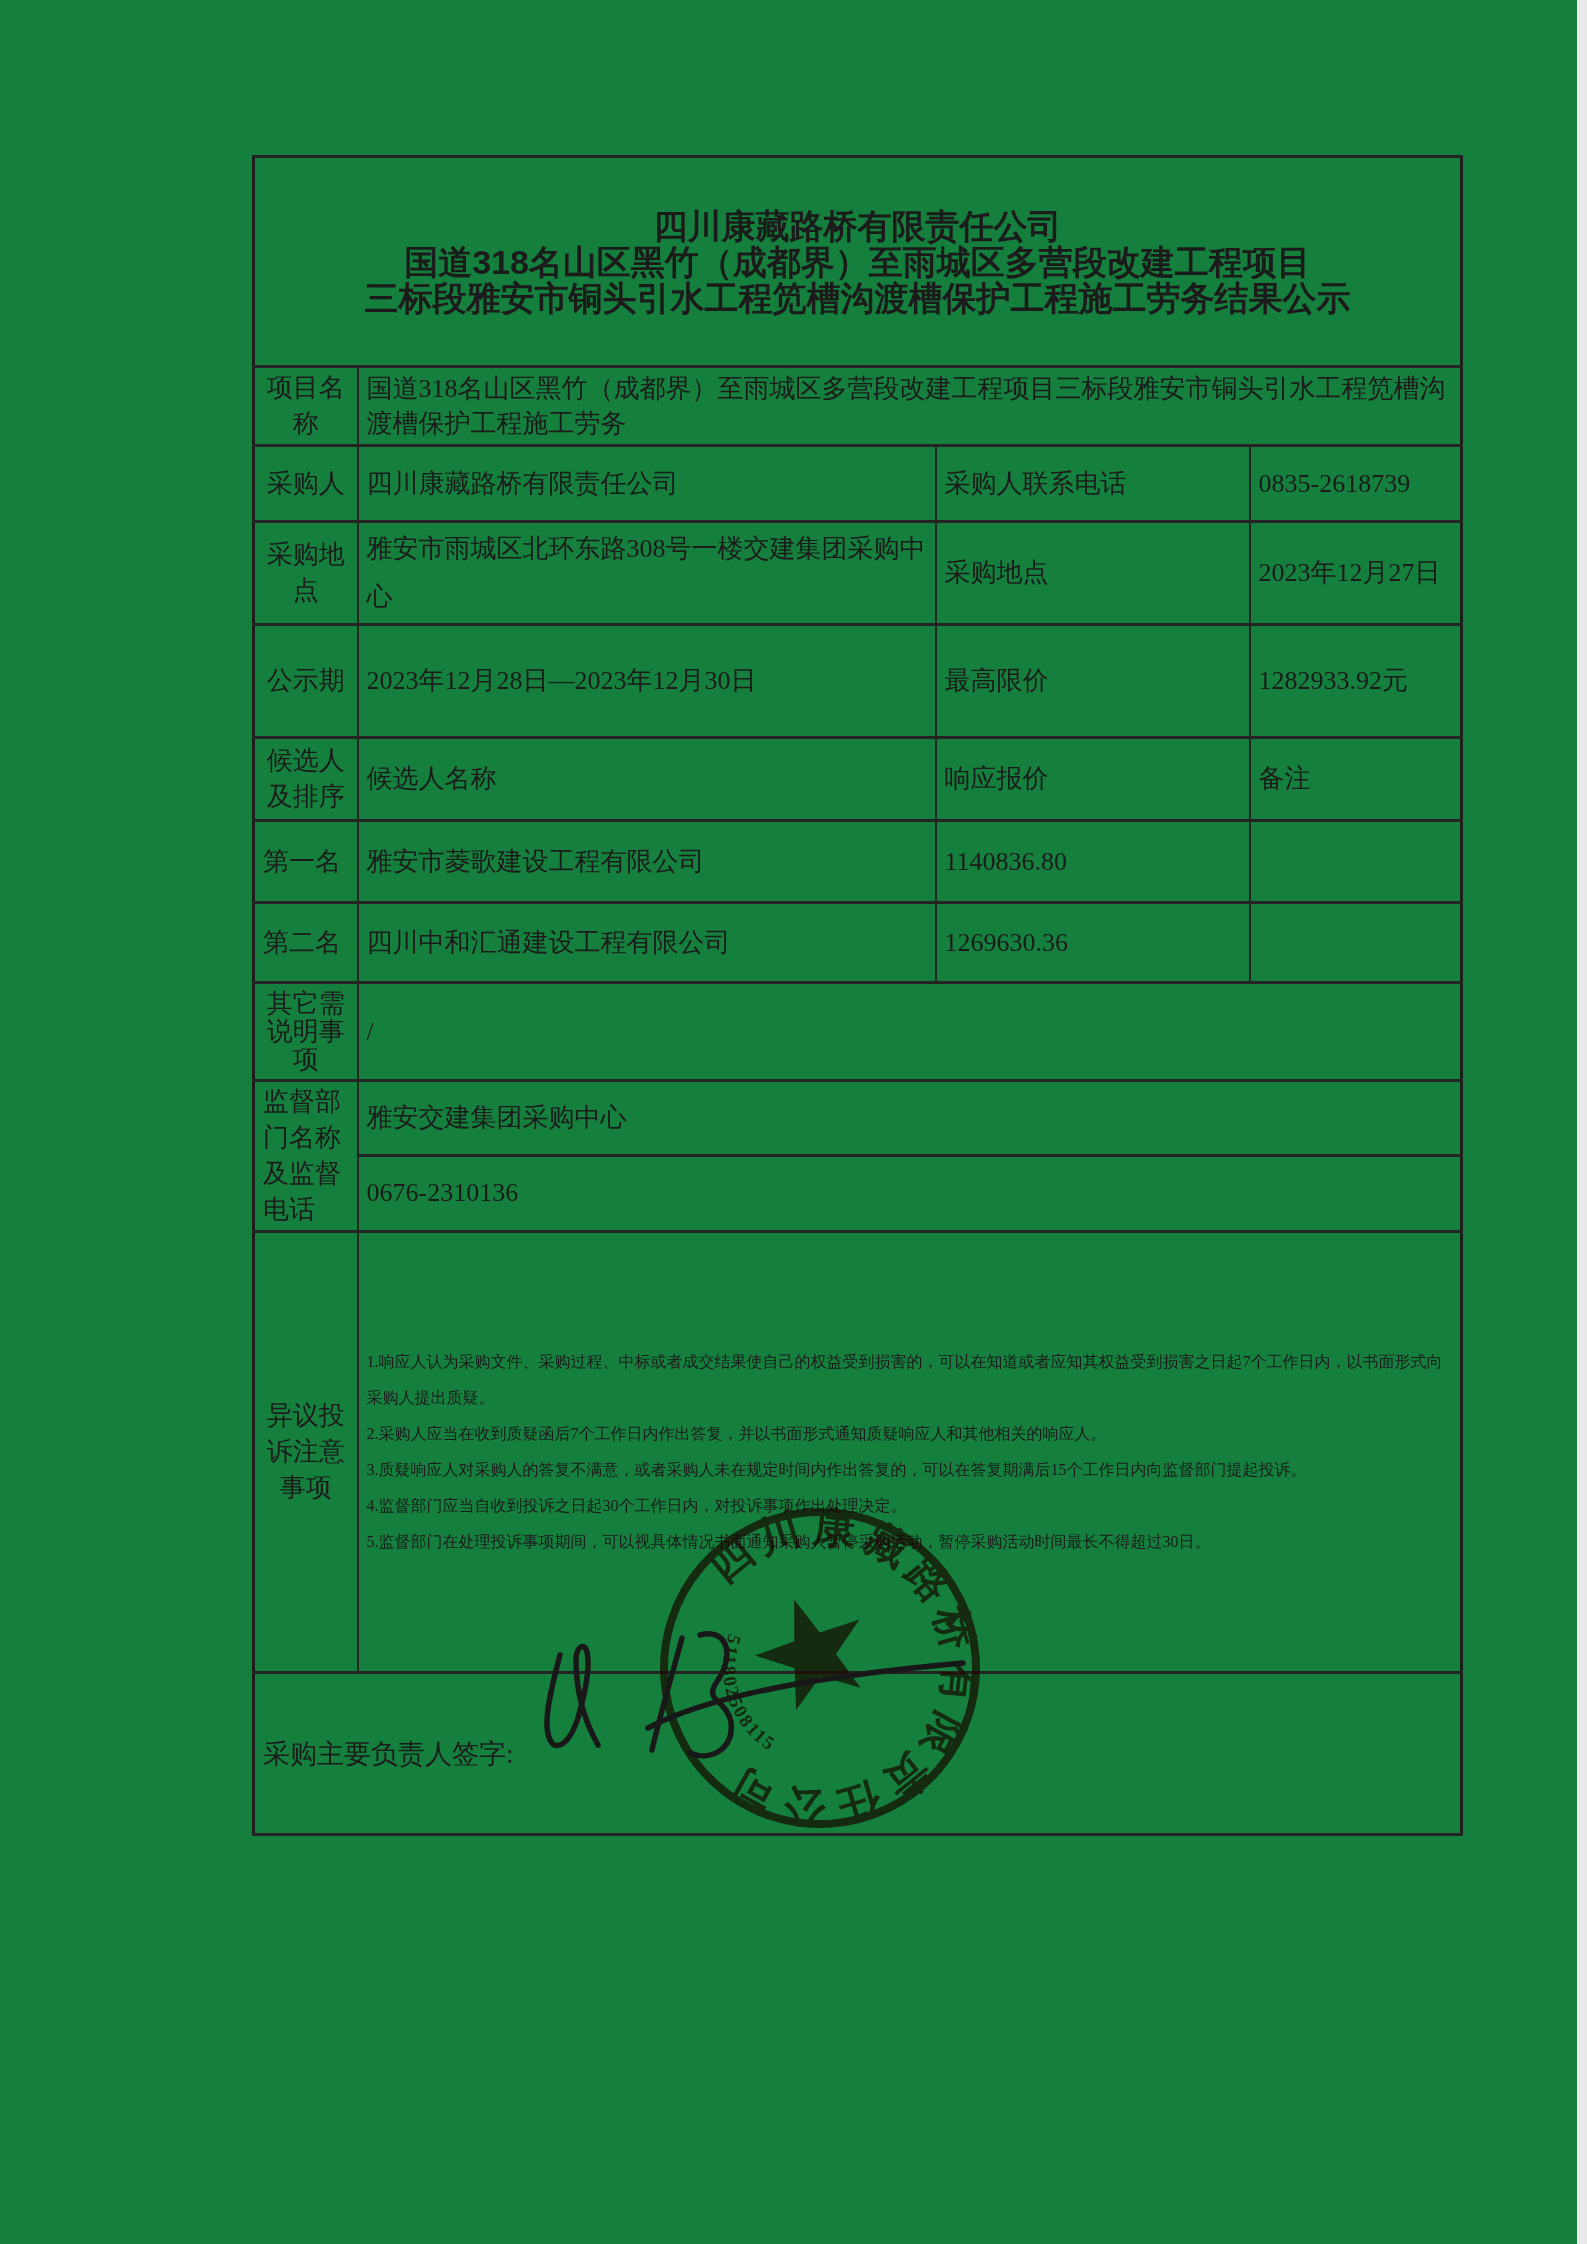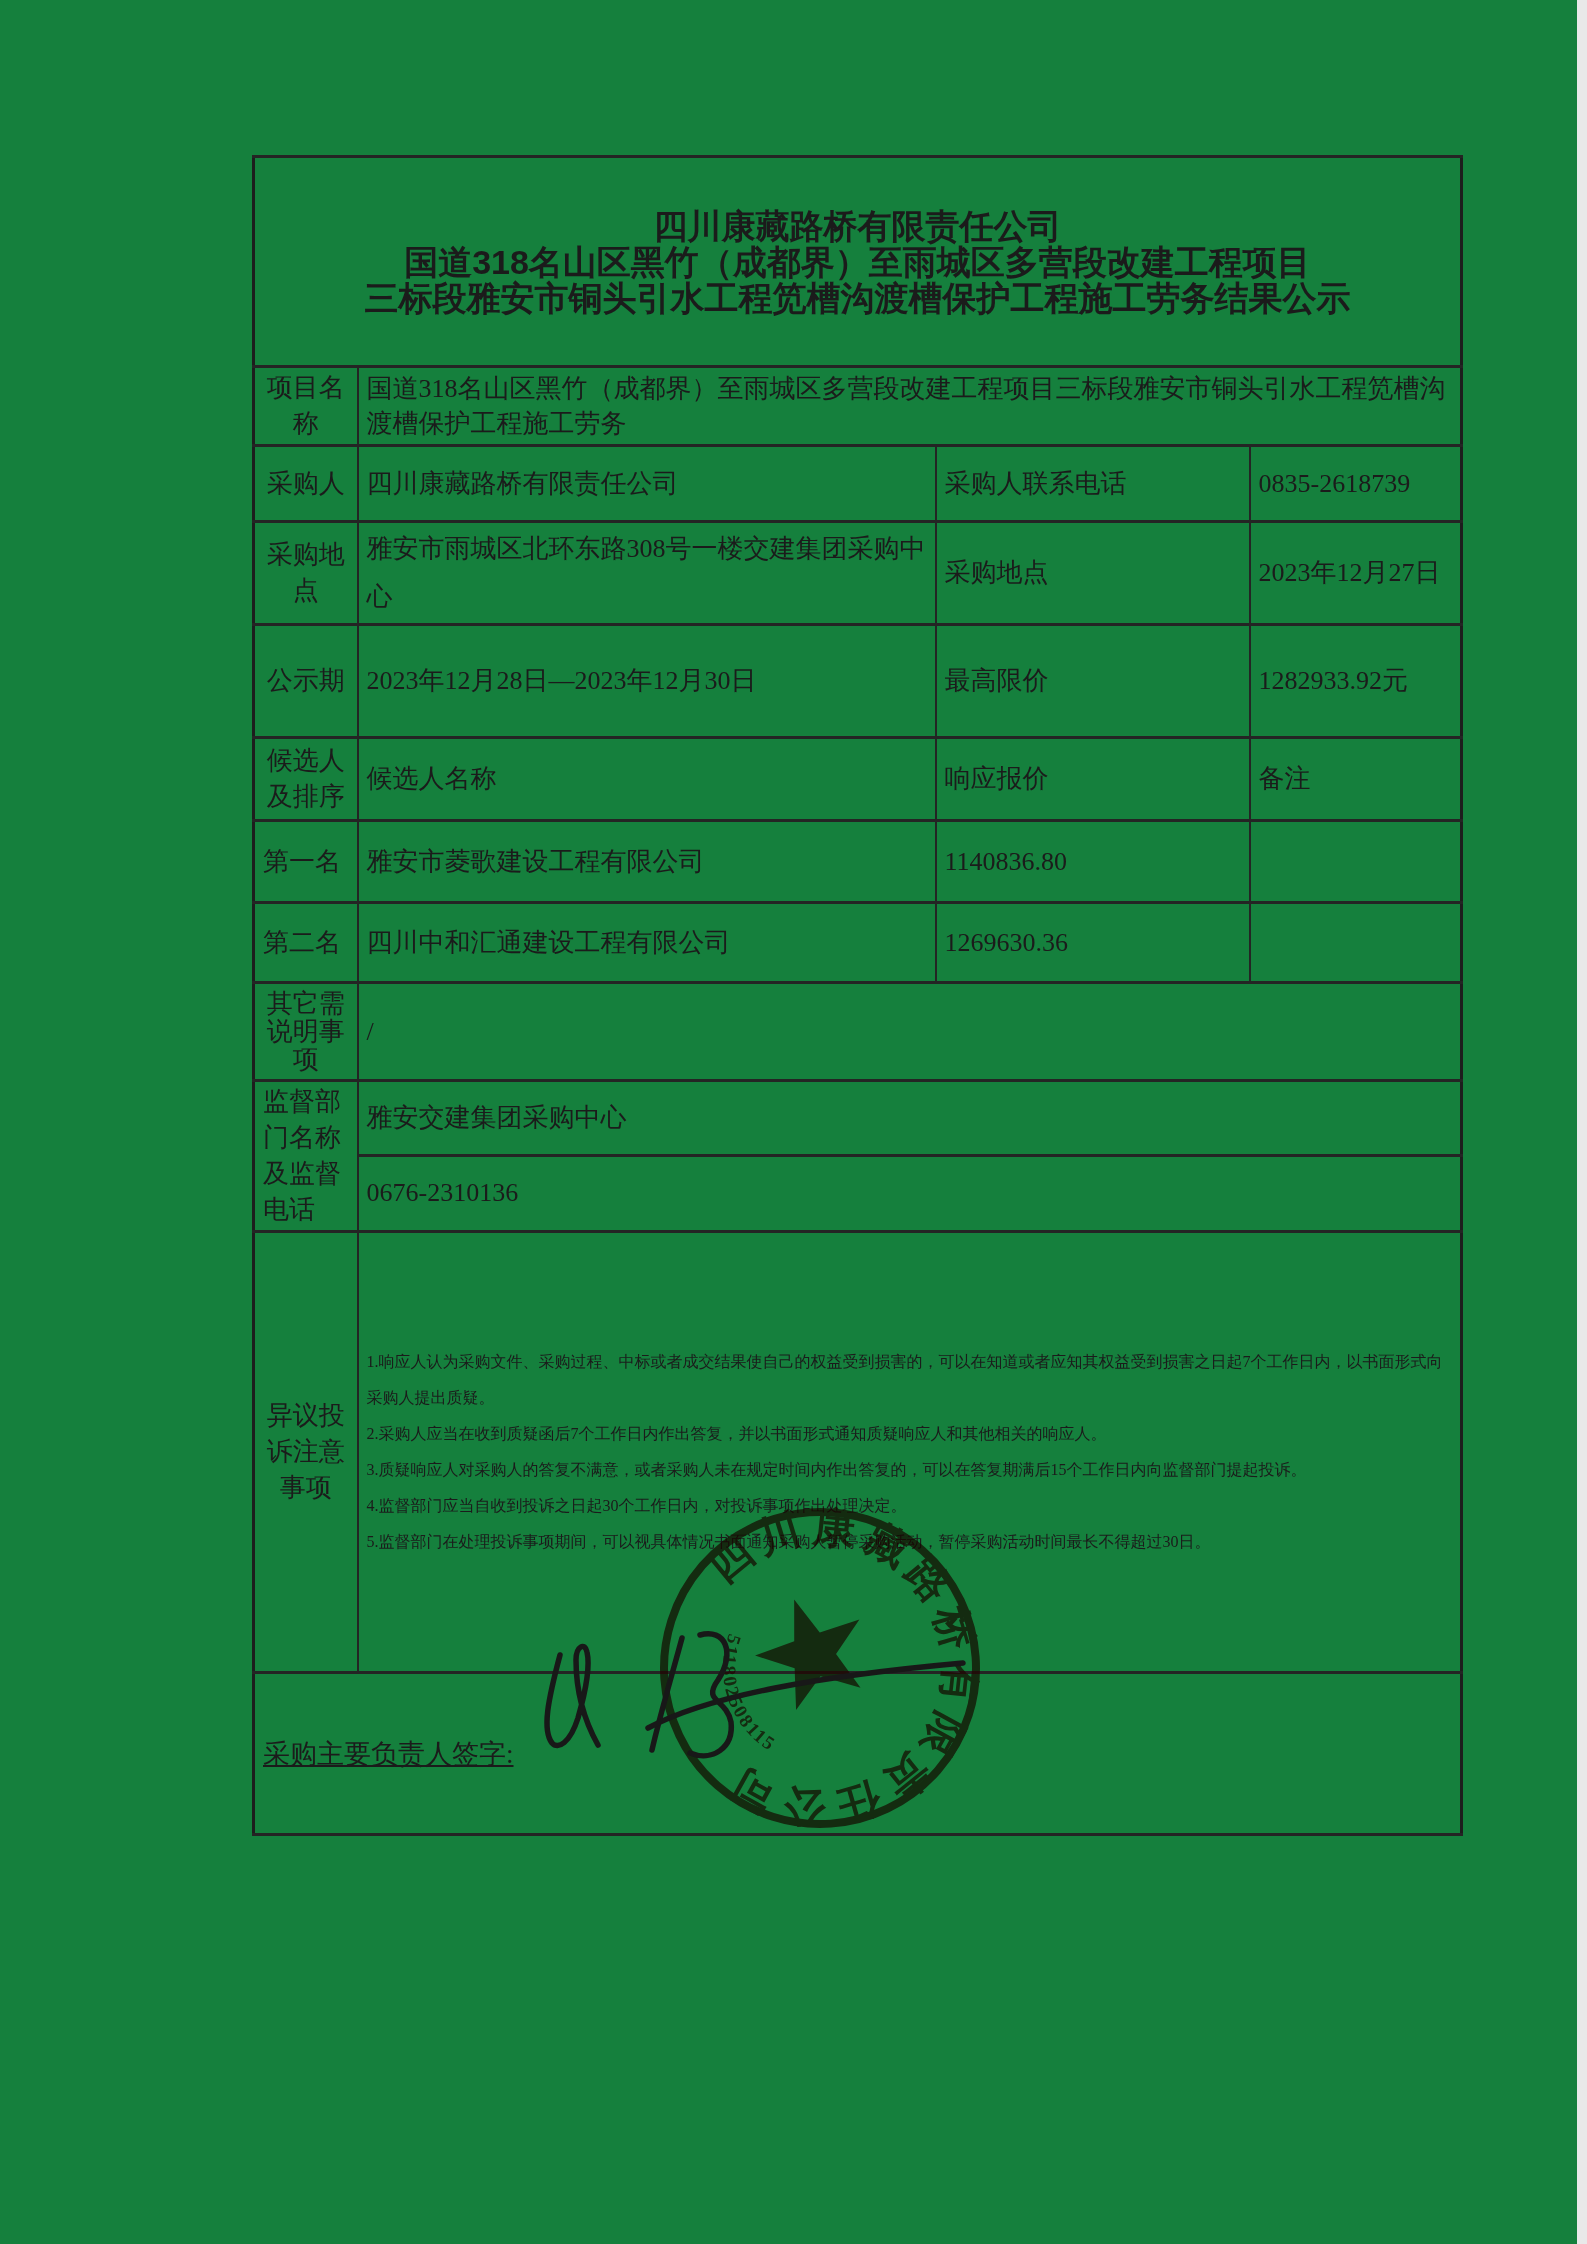--- a/index.html
+++ b/index.html
@@ -25,21 +25,21 @@
   .title-cell {
     text-align:center; vertical-align:middle;
     font-family:"Liberation Sans", sans-serif;
     font-weight:700; font-size:34px; line-height:48px;
     padding:6px 0;
   }
   .lbl { padding:2px 5px; line-height:34px;text-align:center; }
   .lbl-c { text-align:left; }
   .tc { }
   .notice { font-size:16px; line-height:44px; padding:4px 10px;margin-left:12px; }
-  .sig-cell { font-size:27px; padding-left:10px;text-decoration:underline; }
+  .sig-cell { font-size:27px; padding-left:10px; }
   .stamp-svg {
     position:absolute; left:590px; top:1438px; width:460px; height:460px;
     mix-blend-mode:multiply; opacity:0.9;
     transform:rotate(-4deg);
   }
   .sign-svg {
     position:absolute; left:540px; top:1610px; width:460px; height:170px;
   }
   .stamp-text { font-family:"Liberation Serif", serif; font-weight:700; }
 </style>

